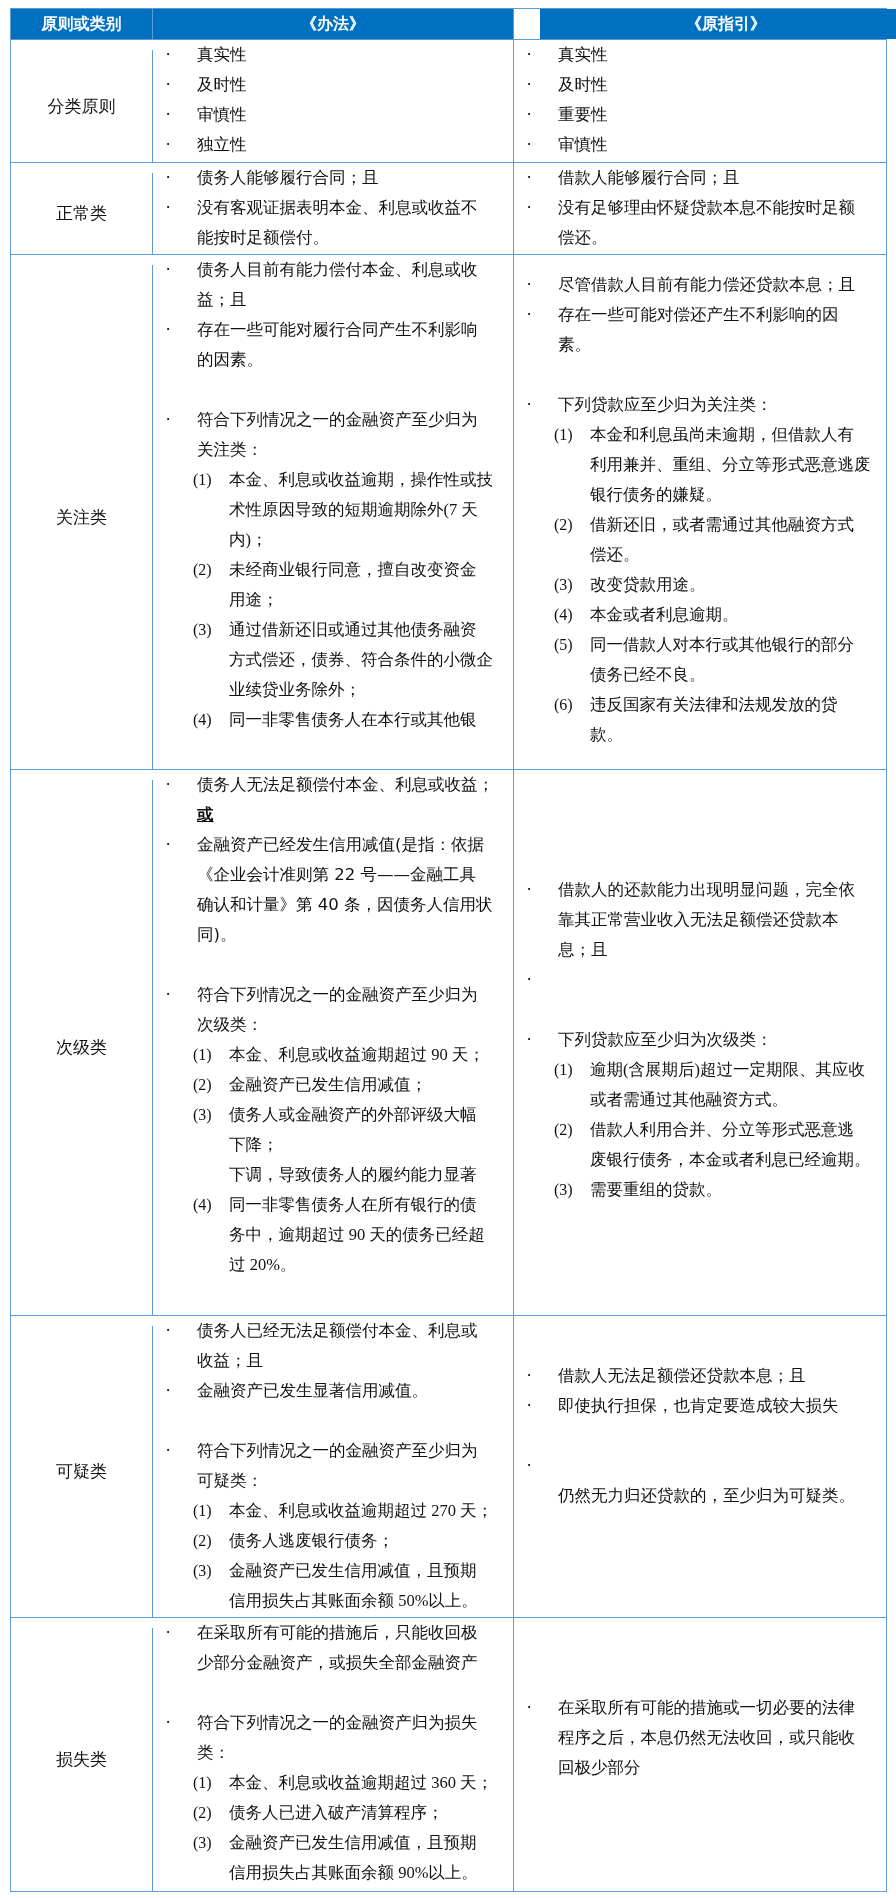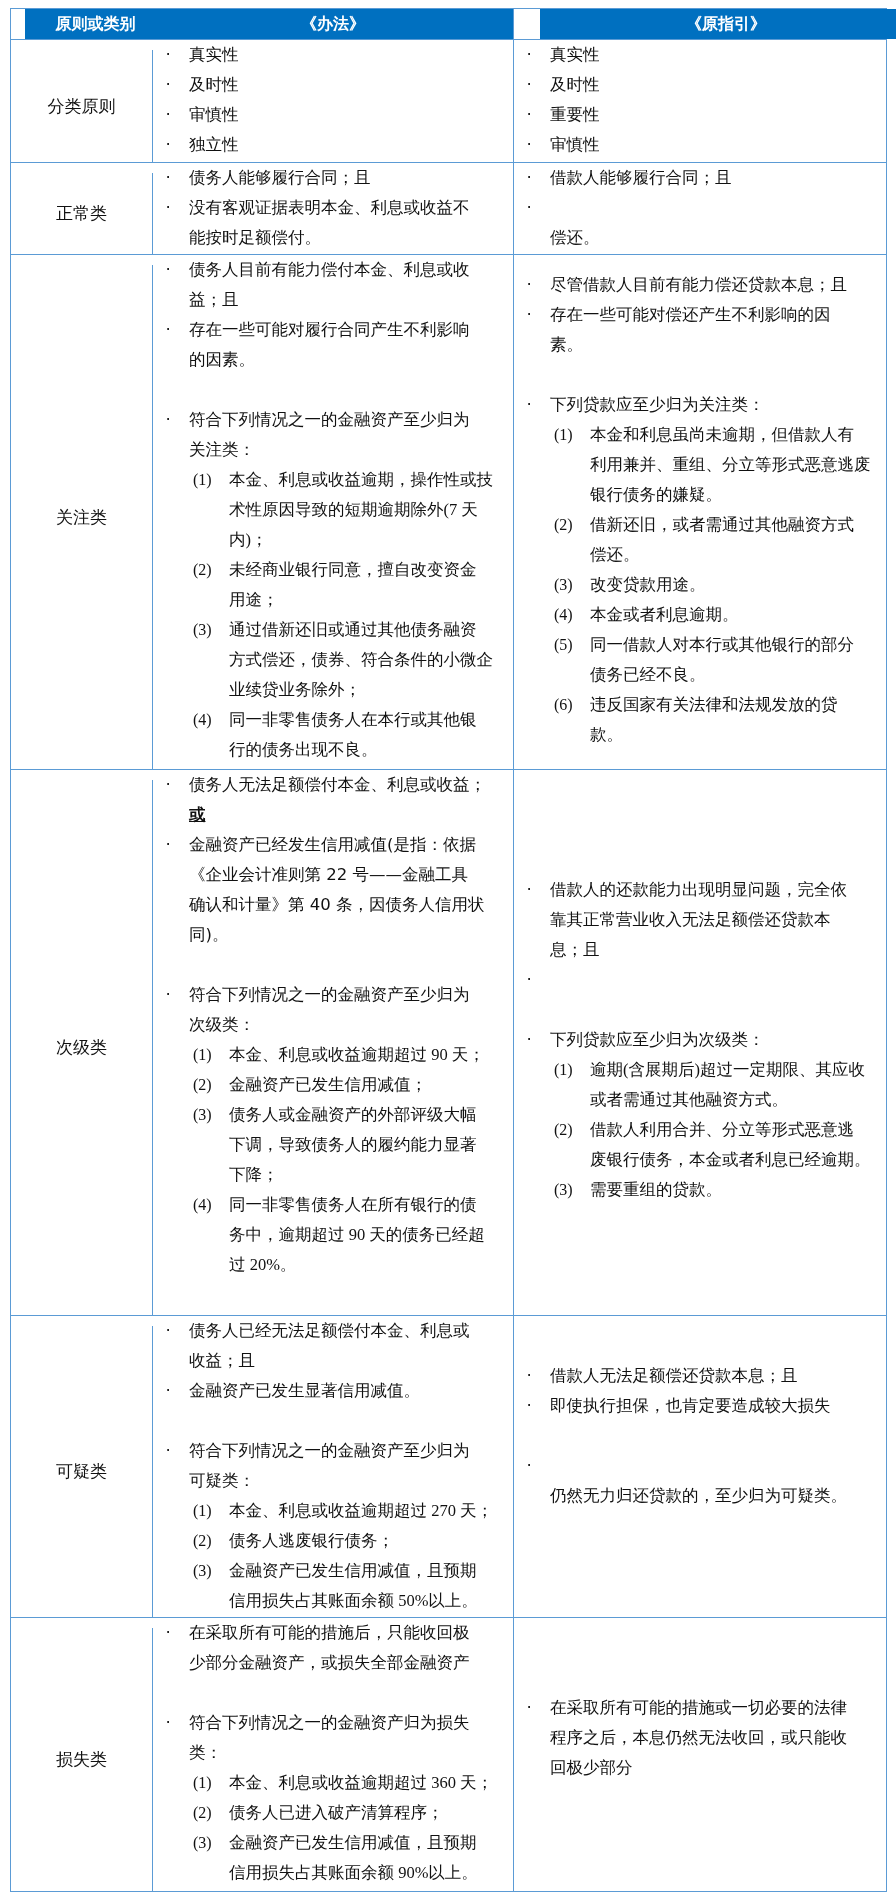--- a/index.html
+++ b/index.html
@@ -11,31 +11,31 @@
        font-weight:bold;font-size:16px;display:flex;align-items:center;justify-content:center;
        box-sizing:border-box;}
   .row{position:absolute;left:0;width:100%;border-top:1.5px solid #5B9BD5;box-sizing:border-box;}
   .cell{position:absolute;top:0;bottom:0;box-sizing:border-box;}
   .c1{left:0;width:142px;border-right:1.5px solid #5B9BD5;display:flex;align-items:center;justify-content:center;font-size:17px;margin-top:10px;}
   .c2{left:142px;width:361px;border-right:1.5px solid #5B9BD5;}
   .c3{left:503px;width:372px;}
   .content{position:absolute;left:0;right:0;}
   .ln{position:relative;height:30px;line-height:30px;font-size:16.5px;white-space:nowrap;}
   .bul{position:absolute;left:0;width:30px;text-align:center;}
-  .txt{position:absolute;left:36px;}
+  .txt{position:absolute;left:44px;}
   .num{position:absolute;left:40px;font-family:"Liberation Serif",serif;font-size:16px;}
   .ntxt{position:absolute;left:76px;font-family:Liberation Serif, serif;}
   .gap{height:30px;}
   .und{text-decoration:underline;font-weight:bold;}
 </style>
 </head>
 <body>
 
 <div class="table">
-  <div class="hdr" style="left:0;width:142px;border-right:1.5px solid #5B9BD5;margin-left:14px;">原则或类别</div>
+  <div class="hdr" style="left:0;width:142px;border-right:1.5px solid #5B9BD5;">原则或类别</div>
   <div class="hdr" style="left:142px;width:361px;border-right:1.5px solid #5B9BD5;font-family:Liberation Mono, monospace;">《办法》</div>
   <div class="hdr" style="left:529px;width:372px;">《原指引》</div>
 
   <div class="row" style="top:30px;height:123px;">
     <div class="cell c1">分类原则</div>
     <div class="cell c2">
         <div class="content" style="top:0px;">
           <div class="ln">
             <span class="bul">·</span>
             <span class="txt">真实性</span>
@@ -94,20 +94,21 @@
         </div>
       </div>
     <div class="cell c3">
         <div class="content" style="top:0px;">
           <div class="ln">
             <span class="bul">·</span>
             <span class="txt">借款人能够履行合同；且</span>
           </div>
           <div class="ln">
             <span class="bul">·</span>
+            <span class="txt">没有足够理由怀疑贷款本息不能按时足额</span>
           </div>
           <div class="ln">
             <span class="txt">偿还。</span>
           </div>
         </div>
       </div>
   </div>
 
   <div class="row" style="top:245px;height:515px;">
     <div class="cell c1">关注类</div>
@@ -159,23 +160,20 @@
           <div class="ln">
             <span class="ntxt">方式偿还，债券、符合条件的小微企</span>
           </div>
           <div class="ln">
             <span class="ntxt">业续贷业务除外；</span>
           </div>
           <div class="ln">
             <span class="num">(4)</span>
             <span class="ntxt">同一非零售债务人在本行或其他银</span>
           </div>
-          <div class="ln">
-            <span class="ntxt">行的债务出现不良。</span>
-          </div>
         </div>
       </div>
     <div class="cell c3">
         <div class="content" style="top:0px;">
           <div class="gap" style="height: 15px;"></div>
           <div class="ln">
             <span class="bul">·</span>
             <span class="txt">尽管借款人目前有能力偿还贷款本息；且</span>
           </div>
           <div class="ln">
@@ -271,24 +269,24 @@
           </div>
           <div class="ln">
             <span class="num">(2)</span>
             <span class="ntxt">金融资产已发生信用减值；</span>
           </div>
           <div class="ln">
             <span class="num">(3)</span>
             <span class="ntxt">债务人或金融资产的外部评级大幅</span>
           </div>
           <div class="ln">
+            <span class="ntxt">下降；</span>
+          </div>
+          <div class="ln">
             <span class="ntxt">下调，导致债务人的履约能力显著</span>
-          </div>
-          <div class="ln">
-            <span class="ntxt">下降；</span>
           </div>
           <div class="ln">
             <span class="num">(4)</span>
             <span class="ntxt">同一非零售债务人在所有银行的债</span>
           </div>
           <div class="ln">
             <span class="ntxt">务中，逾期超过 90 天的债务已经超</span>
           </div>
           <div class="ln">
             <span class="ntxt">过 20%。</span>

